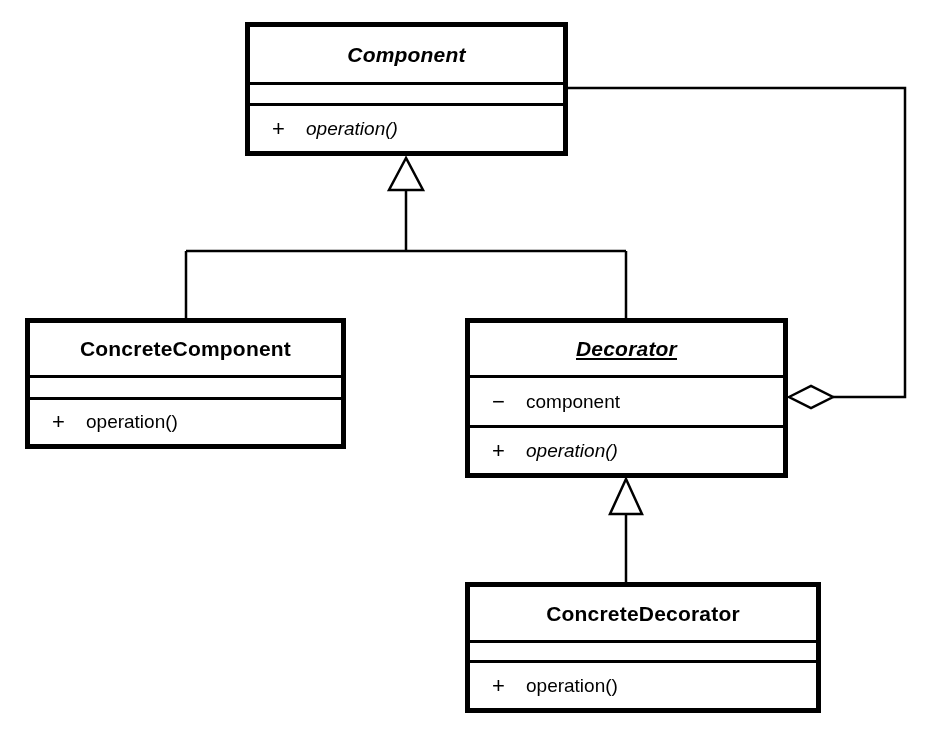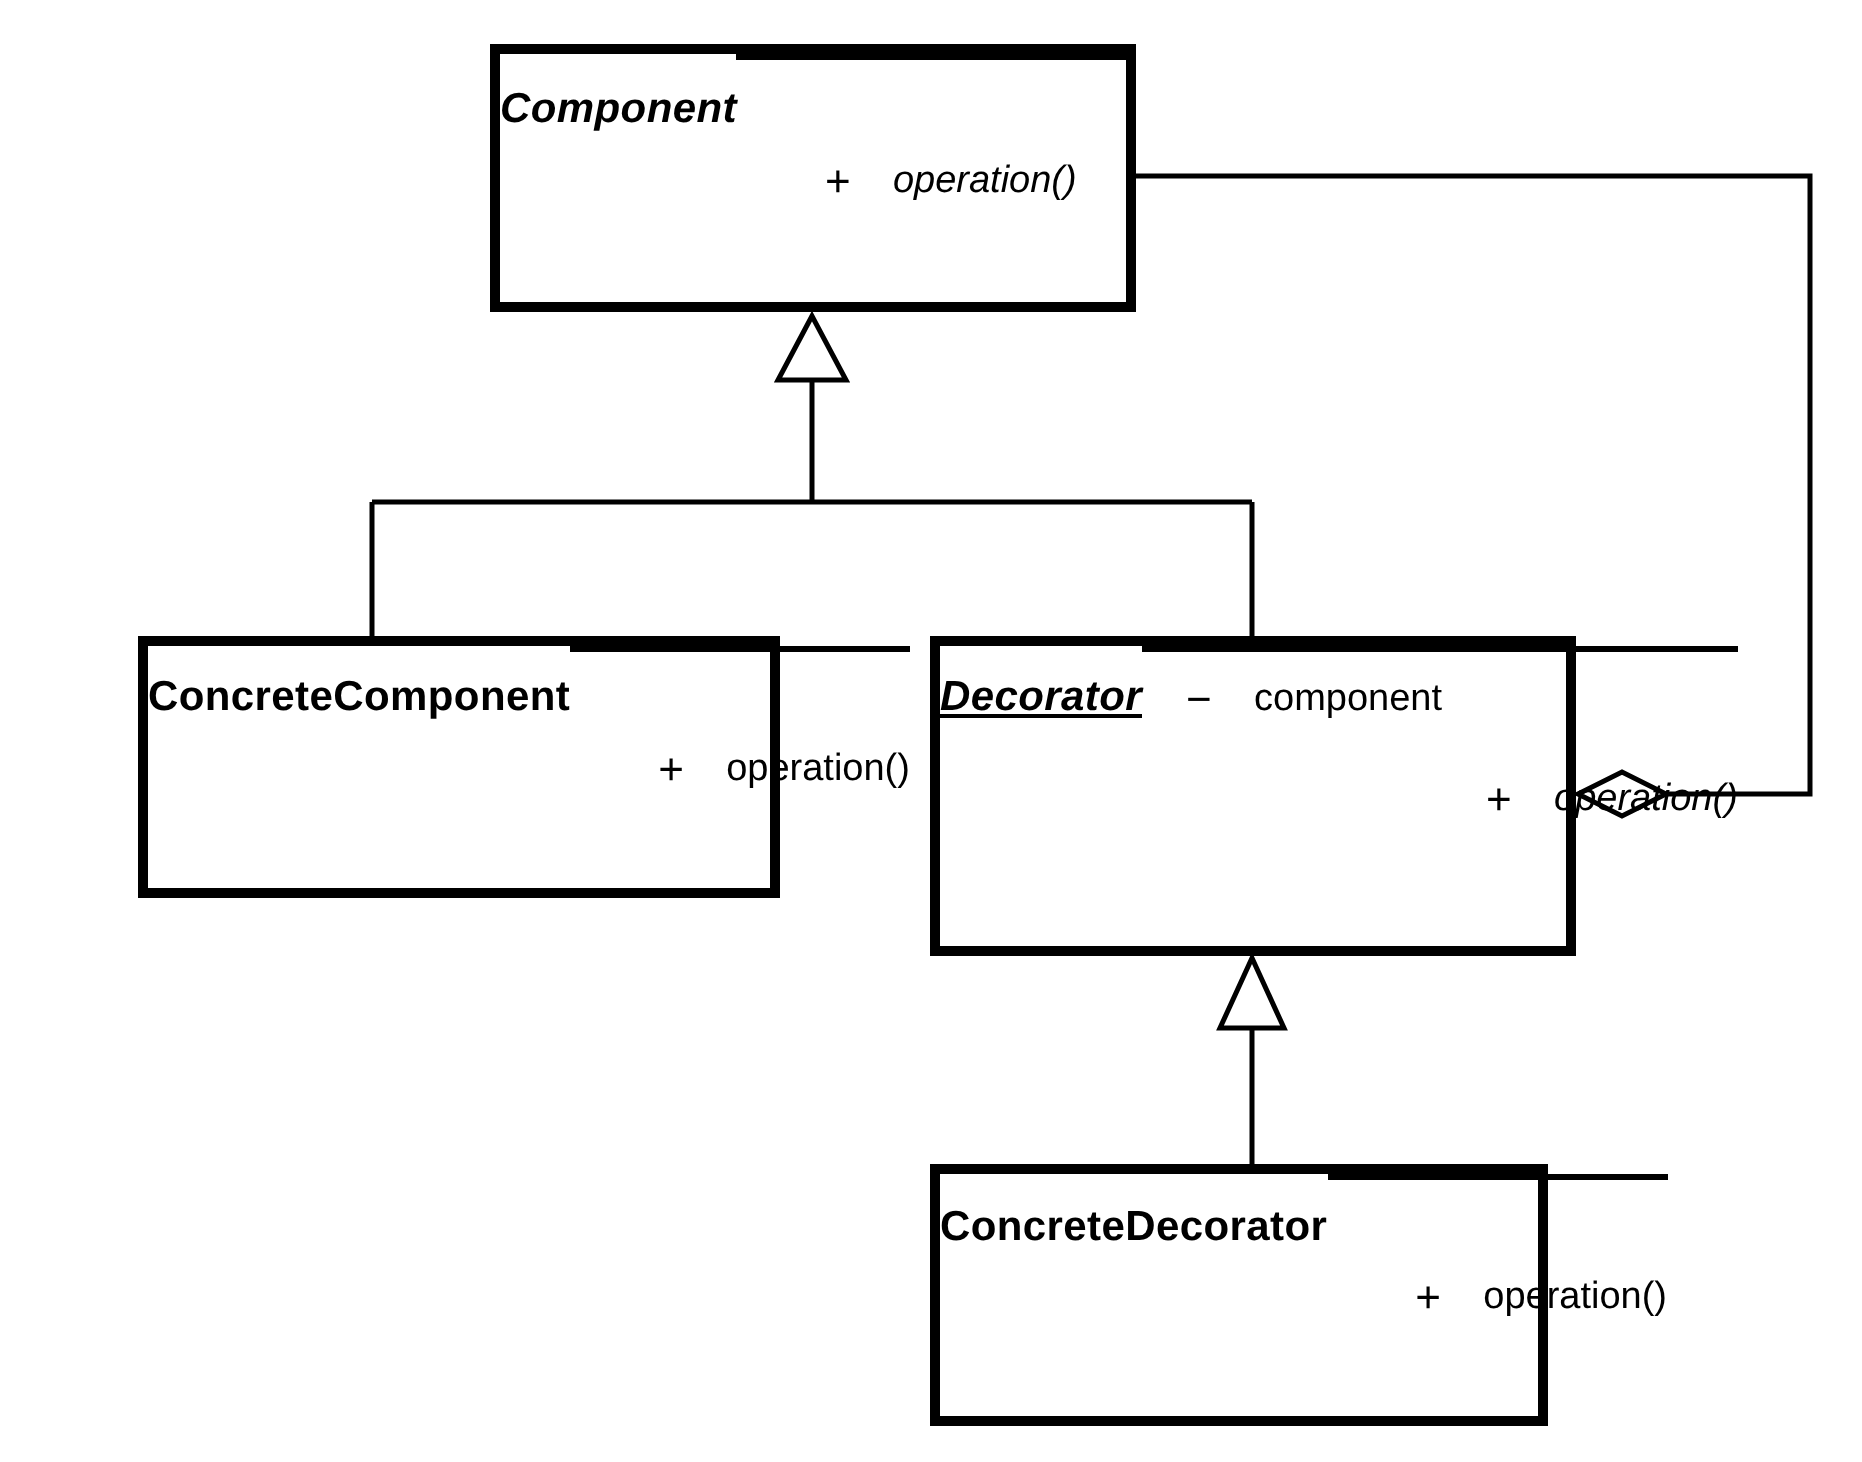--- a/index.html
+++ b/index.html
@@ -21,21 +21,21 @@
     top: 0;
     width: 931px;
     height: 731px;
   }
   .uml-class {
     position: absolute;
     box-sizing: border-box;
     background: #ffffff;
     border: 5px solid #000000;
     display: flex;
-    flex-direction: row;
+    flex-direction: column;
   }
   .uml-class .title {
     display: flex;
     align-items: center;
     justify-content: center;
     font-weight: bold;
     font-size: 21px;
     letter-spacing: 0.2px;
     color: #000000;
   }
@@ -95,42 +95,42 @@
 
   <div class="uml-class abstract" style="left:245px; top:22px; width:323px; height:134px;">
     <div class="title" style="height:55px;">Component</div>
     <div class="attrs" style="height:21px;"></div>
     <div class="ops">
       <span class="vis">+</span>
       <span class="member it">operation()</span>
     </div>
   </div>
 
-  <div class="uml-class" style="left:25px; top:318px; width:321px; height:131px;margin-left:44px;">
+  <div class="uml-class" style="left:25px; top:318px; width:321px; height:131px;">
     <div class="title" style="height:52px;">ConcreteComponent</div>
     <div class="attrs" style="height:22px;"></div>
     <div class="ops">
       <span class="vis">+</span>
       <span class="member">operation()</span>
     </div>
   </div>
 
   <div class="uml-class abstract" style="left:465px; top:318px; width:323px; height:160px;">
     <div class="title" style="height:52px;text-decoration:underline;">Decorator</div>
     <div class="attrs" style="height:50px;">
       <span class="vis">−</span>
       <span class="member">component</span>
     </div>
     <div class="ops">
       <span class="vis">+</span>
       <span class="member it">operation()</span>
     </div>
   </div>
 
-  <div class="uml-class" style="left:465px; top:582px; width:309px; height:131px;">
+  <div class="uml-class" style="left:465px; top:582px; width:356px; height:131px;">
     <div class="title" style="height:53px;">ConcreteDecorator</div>
     <div class="attrs" style="height:20px;"></div>
     <div class="ops">
       <span class="vis">+</span>
       <span class="member">operation()</span>
     </div>
   </div>
 
 </div>
 

